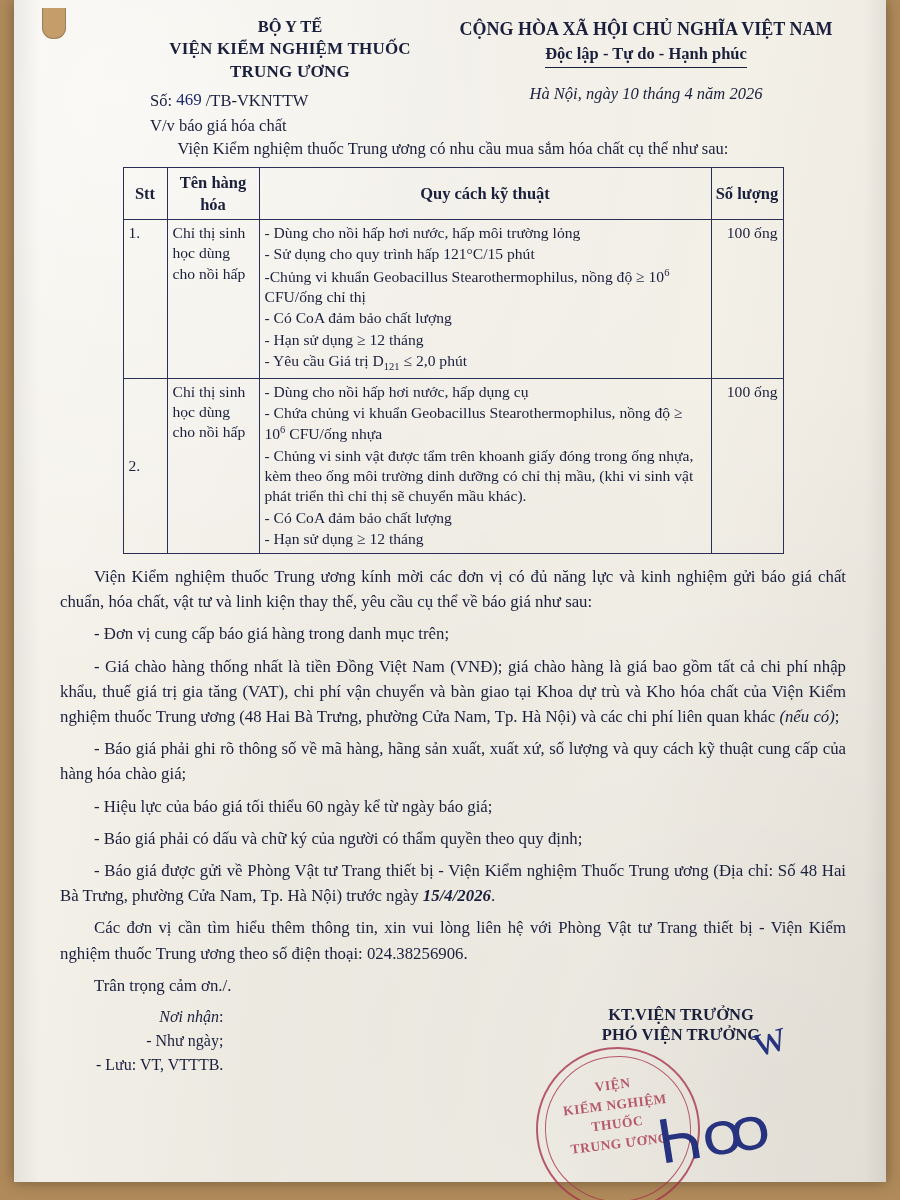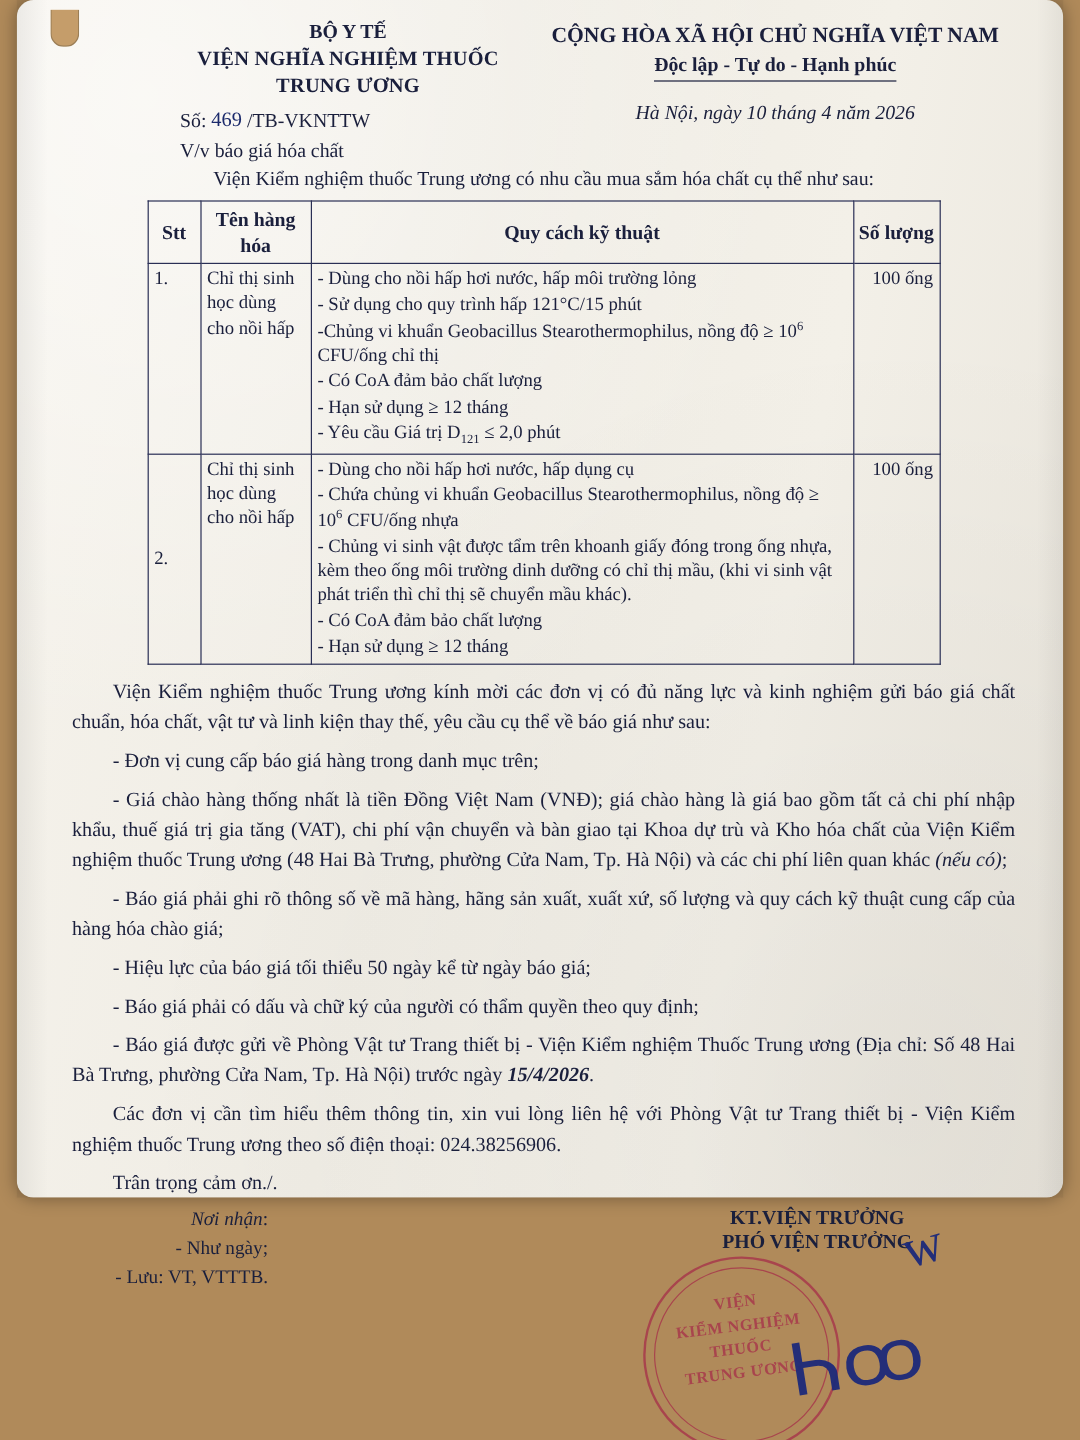--- a/index.html
+++ b/index.html
@@ -11,29 +11,28 @@
     height: 1200px;
     background: #b08a5a;
     font-family: "Liberation Serif", serif;
     overflow: hidden;
   }
   .page {
     position: absolute;
     left: 14px;
     top: 0;
     width: 872px;
-    height: 998px;
+    height: 1182px;
     background: #f4f1ea;
     background-image:
       radial-gradient(circle at 12% 8%, rgba(255,255,255,0.55) 0%, rgba(255,255,255,0) 45%),
       radial-gradient(circle at 85% 92%, rgba(0,0,0,0.045) 0%, rgba(0,0,0,0) 55%),
       linear-gradient(100deg, #f6f3ec 0%, #efece4 40%, #f3f0e8 70%, #e9e5dc 100%);
     box-shadow: 0 0 14px rgba(0,0,0,0.35);
     color: #1a1f3c;
-    border-radius: 14px;
   }
   .page::after{
     content:"";
     position:absolute; left:0; top:0; right:0; bottom:0;
     background:
       linear-gradient(90deg, rgba(0,0,0,0.06) 0px, rgba(0,0,0,0) 26px),
       linear-gradient(270deg, rgba(0,0,0,0.05) 0px, rgba(0,0,0,0) 22px);
     pointer-events:none;
   }
   .punch {
@@ -235,21 +234,21 @@
 </head>
 <body>
 
 <div class="page">
   <div class="punch"></div>
   <div class="inner">
 
     <div class="header">
       <div class="hdr-left">
         <div class="sz16 b">BỘ Y TẾ</div>
-        <div class="line2">VIỆN NGHĨA NGHIỆM THUỐC</div>
+        <div class="line2">VIỆN KIỂM NGHIỆM THUỐC</div>
         <div class="line2">TRUNG ƯƠNG</div>
         <div class="so-line">
           <span>Số:</span>
           <span class="so-num">469</span>
           <span>/TB-VKNTTW</span>
         </div>
         <div class="vv-line">V/v báo giá hóa chất</div>
       </div>
 
       <div class="hdr-right">
@@ -307,21 +306,21 @@
       </tbody>
     </table>
 
     <div class="body-text">
       <p class="ind">Viện Kiểm nghiệm thuốc Trung ương kính mời các đơn vị có đủ năng lực và kinh nghiệm gửi báo giá chất chuẩn, hóa chất, vật tư và linh kiện thay thế, yêu cầu cụ thể về báo giá như sau:</p>
       <p class="dash">- Đơn vị cung cấp báo giá hàng trong danh mục trên;</p>
       <p class="dash">
         <span>- Giá chào hàng thống nhất là tiền Đồng Việt Nam (VNĐ); giá chào hàng là giá bao gồm tất cả chi phí nhập khẩu, thuế giá trị gia tăng (VAT), chi phí vận chuyển và bàn giao tại Khoa dự trù và Kho hóa chất của Viện Kiểm nghiệm thuốc Trung ương (48 Hai Bà Trưng, phường Cửa Nam, Tp. Hà Nội) và các chi phí liên quan khác </span><i>(nếu có)</i><span>;</span>
       </p>
       <p class="dash">- Báo giá phải ghi rõ thông số về mã hàng, hãng sản xuất, xuất xứ, số lượng và quy cách kỹ thuật cung cấp của hàng hóa chào giá;</p>
-      <p class="dash">- Hiệu lực của báo giá tối thiểu 50 ngày kể từ ngày báo giá;</p>
+      <p class="dash">- Hiệu lực của báo giá tối thiểu 60 ngày kể từ ngày báo giá;</p>
       <p class="dash">- Báo giá phải có dấu và chữ ký của người có thẩm quyền theo quy định;</p>
       <p class="dash">
         <span>- Báo giá được gửi về Phòng Vật tư Trang thiết bị - Viện Kiểm nghiệm Thuốc Trung ương (Địa chỉ: Số 48 Hai Bà Trưng, phường Cửa Nam, Tp. Hà Nội) trước ngày </span><i class="b">15/4/2026</i><span>.</span>
       </p>
       <p class="ind">Các đơn vị cần tìm hiểu thêm thông tin, xin vui lòng liên hệ với Phòng Vật tư Trang thiết bị - Viện Kiểm nghiệm thuốc Trung ương theo số điện thoại: 024.38256906.</p>
       <p class="ind">Trân trọng cảm ơn./.</p>
     </div>
 
     <div class="sig-wrap">
       <div class="noi-nhan">

